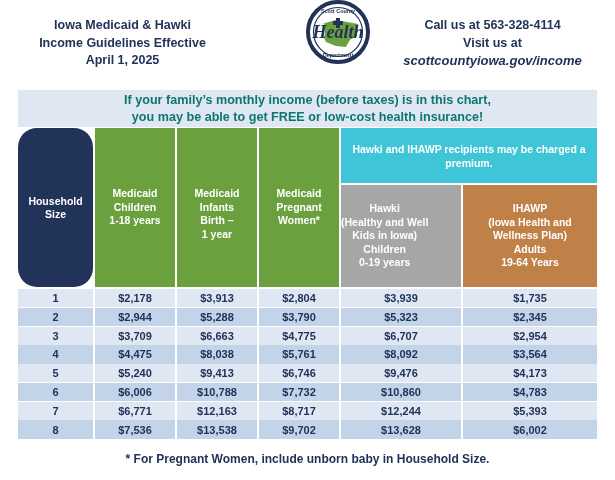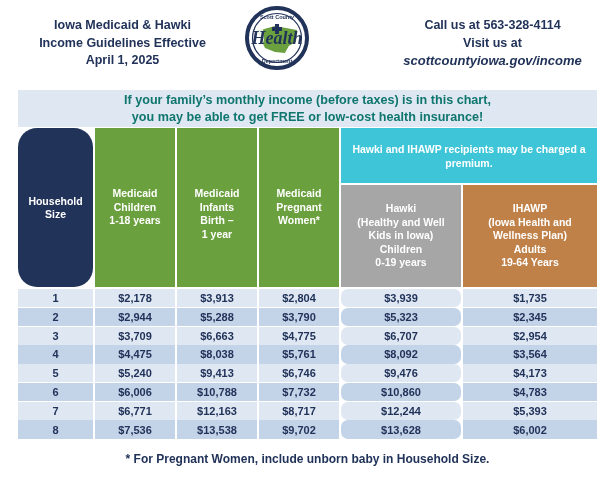--- a/index.html
+++ b/index.html
@@ -51,22 +51,21 @@
   }
   .hdr-right .url {
     font-style: italic;
     font-size: 13px;
   }
 
   
   .logo-wrap {
     width: 125px;
     display: flex;
-    justify-content: flex-start;
-    padding-top: 6px;
+    justify-content: flex-end;
   }
   .logo {
     position: relative;
     width: 64px;
     height: 64px;
   }
 
   
   .banner {
     position: absolute;
@@ -101,21 +100,21 @@
     align-items: stretch;
   }
   .col {
     position: relative;
     box-sizing: border-box;
   }
   .c-hh { width: 75px; }
   .c-1  { width: 80px; }
   .c-2  { width: 80px; }
   .c-3  { width: 80px; }
-  .c-4  { width: 120px; border-radius: 7px; }
+  .c-4  { width: 120px; }
   .c-5  { width: 134px; }
 
   .gap { width: 2px; }
 
   .navy-head {
     background: #22335A;
     color: #ffffff;
     display: flex;
     align-items: center;
     justify-content: center;
@@ -163,21 +162,20 @@
     display: flex;
     height: 103px;
     margin-top: 0px;
   }
   .gray-head {
     width: 120px;
     background: #A6A6A6;
     color: #ffffff;
     display: flex;
     align-items: flex-start;
-    justify-content: center;
     text-align: center;
     font-size: 10.5px;
     font-weight: bold;
     line-height: 13.5px;
     padding-top: 17px;
     box-sizing: border-box;
   }
   .orange-head {
     width: 134px;
     background: #C08149;

